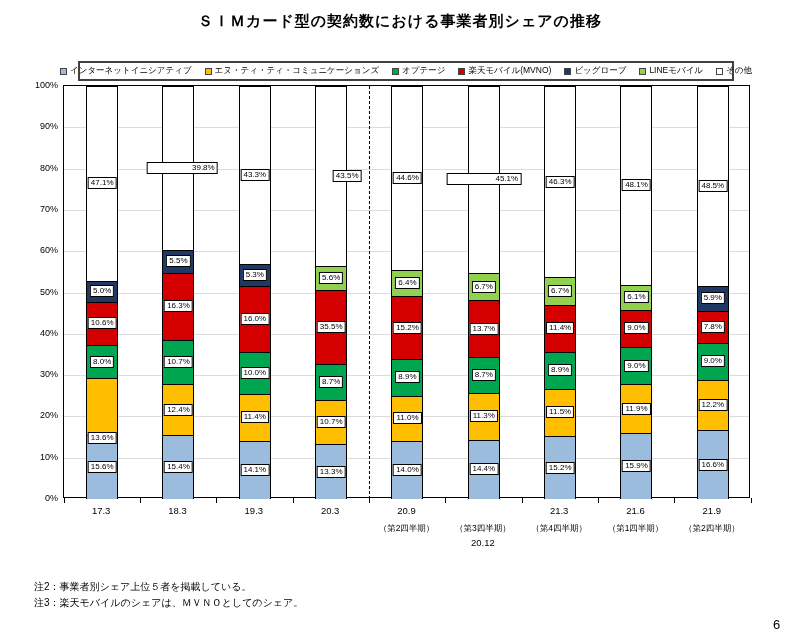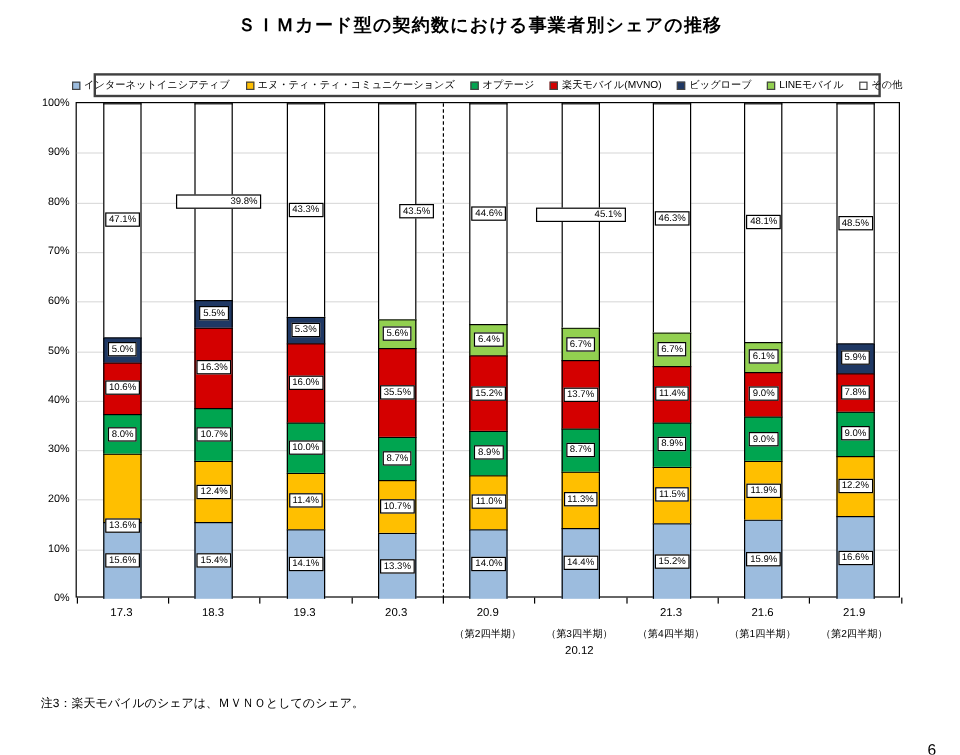--- a/index.html
+++ b/index.html
@@ -279,17 +279,18 @@
       <div class="xlabel-line2" style="left: 444.667px; width: 76.3333px;">（第3四半期）</div>
       <div class="xlabel-line1" style="left: 521px; width: 76.3333px;">21.3</div>
       <div class="xlabel-line2" style="left: 521px; width: 76.3333px;">（第4四半期）</div>
       <div class="xlabel-line1" style="left: 597.333px; width: 76.3333px;">21.6</div>
       <div class="xlabel-line2" style="left: 597.333px; width: 76.3333px;">（第1四半期）</div>
       <div class="xlabel-line1" style="left: 673.667px; width: 76.3333px;">21.9</div>
       <div class="xlabel-line2" style="left: 673.667px; width: 76.3333px;">（第2四半期）</div>
     </div>
 
   <div class="notes" id="notes">
+      <div>注2：事業者別シェア上位５者を掲載している。</div>
       <div>注3：楽天モバイルのシェアは、ＭＶＮＯとしてのシェア。</div>
     </div>
 
   <div class="page-number">6</div>
 </div>
 
 </body></html>

